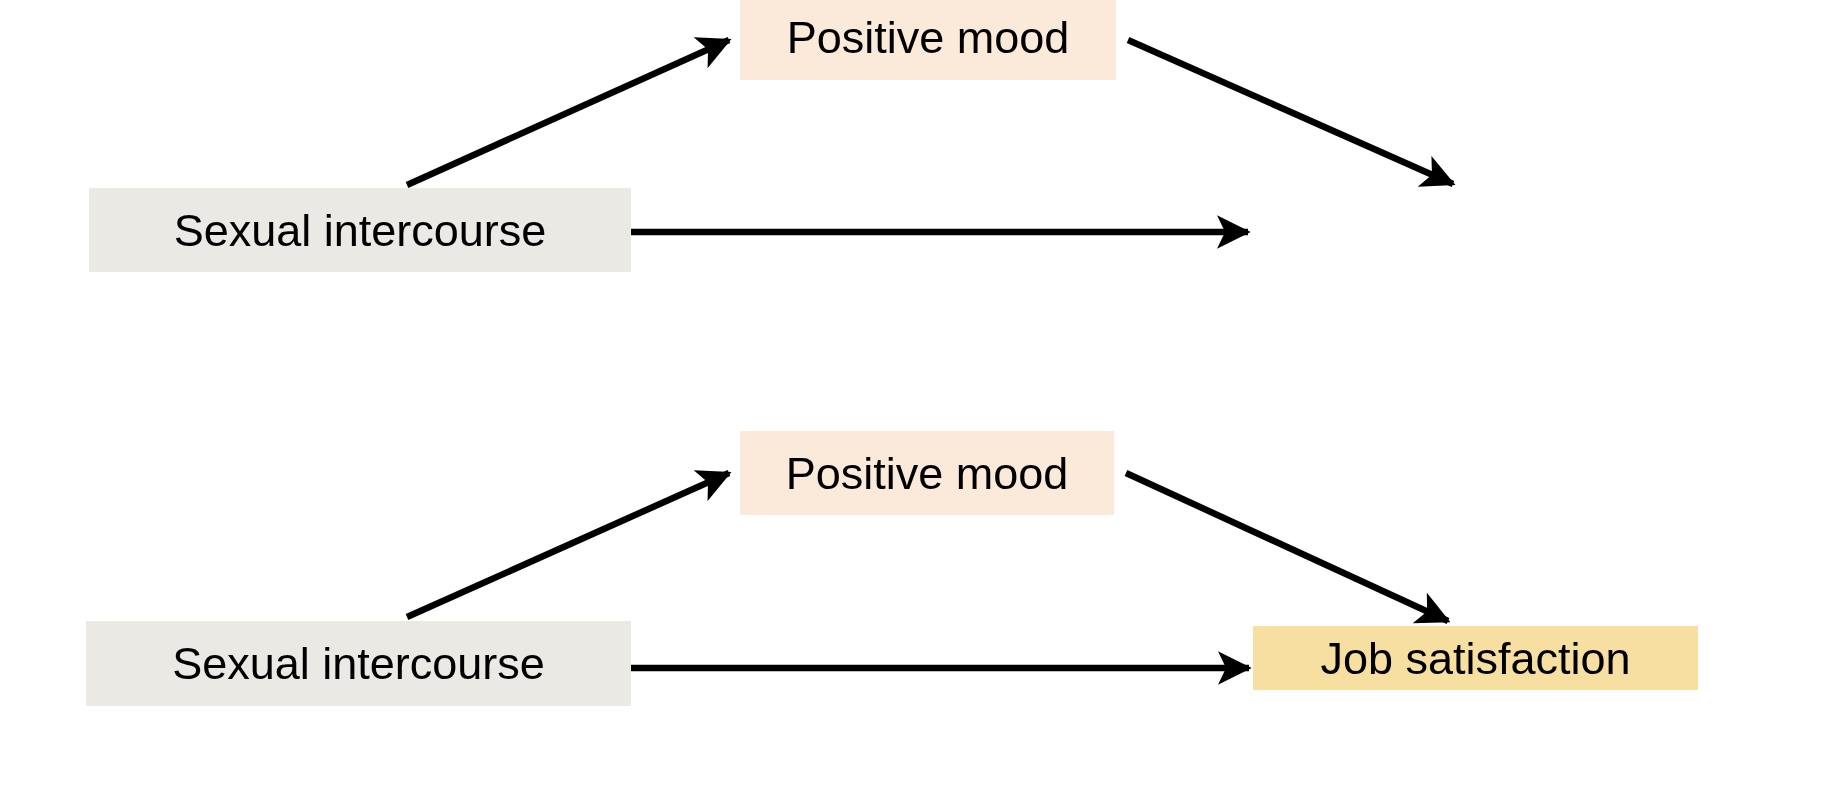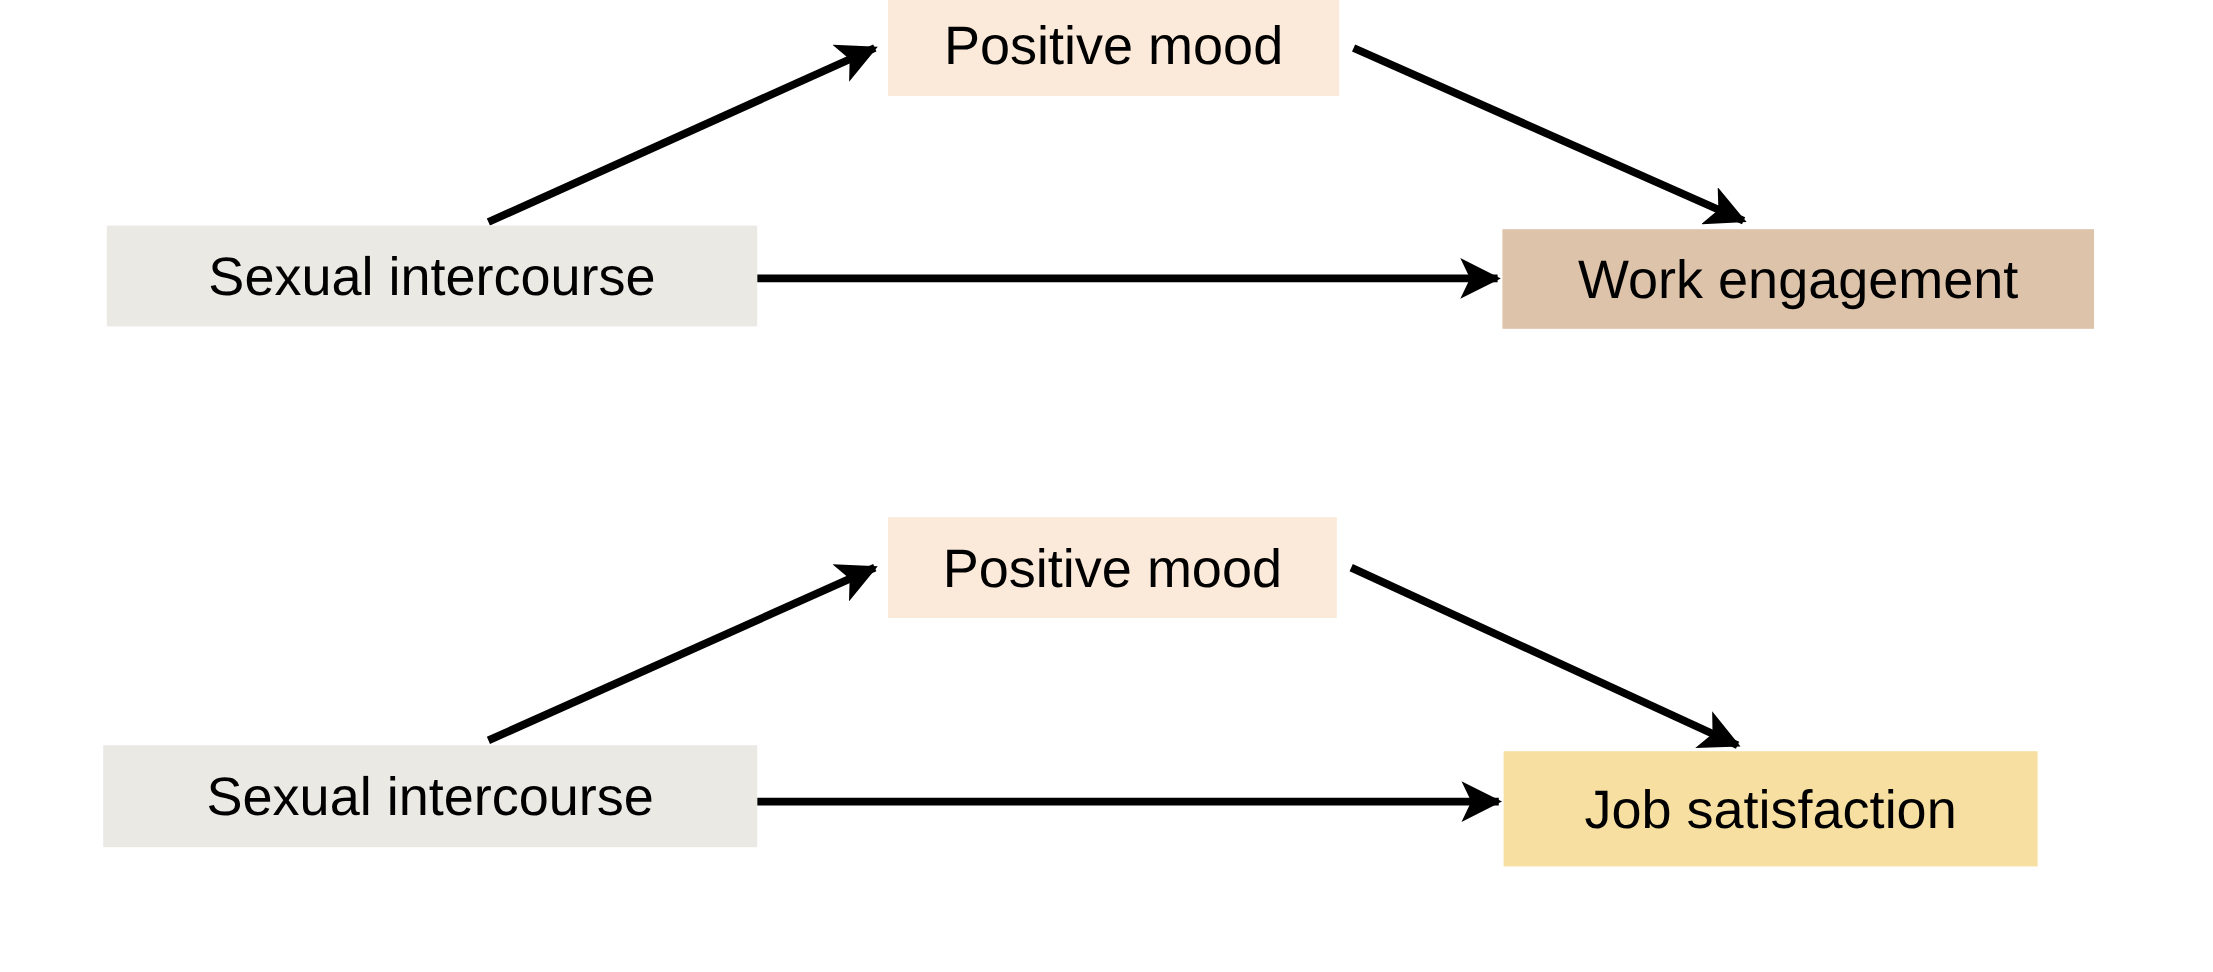--- a/index.html
+++ b/index.html
@@ -50,21 +50,21 @@
   
   #node-pm-bottom {
     left: 692px;  top: 431px;  width: 374px; height: 84px;
     font-size: 45px;
   }
   #node-si-bottom {
     left: 38px;   top: 621px;  width: 545px; height: 85px;
     font-size: 45px;
   }
   #node-js {
-    left: 1205px; top: 626px;  width: 445px; height: 96px;
+    left: 1205px; top: 626px;  width: 445px; height: 64px;
     font-size: 45px;
   }
 </style>
 </head>
 <body style="background: rgb(255, 255, 255);">
 
 <div id="canvas" style="background: rgb(255, 255, 255); margin-left: 48px;">
 
   <svg class="svg-layer" viewBox="0 0 1844 810">
     <defs>
@@ -83,21 +83,20 @@
 
     <line x1="1078" y1="473" x2="1400" y2="621" stroke="#000000" stroke-width="6.5" marker-end="url(#ah)"></line>
 
     <line x1="583" y1="668" x2="1201" y2="668" stroke="#000000" stroke-width="6.5" marker-end="url(#ah)"></line>
   </svg>
 
   <div class="node" id="node-pm-top" style="background-color: rgb(251, 234, 218);">Positive mood</div>
 
   <div class="node" id="node-si-top" style="background-color: rgb(235, 233, 228);">Sexual intercourse</div>
 
-  <div class="node" id="node-we" style="background-color: rgb(221, 195, 170);">Work engagement</div>
 
   <div class="node" id="node-pm-bottom" style="background-color: rgb(251, 234, 218);">Positive mood</div>
 
   <div class="node" id="node-si-bottom" style="background-color: rgb(235, 233, 228);">Sexual intercourse</div>
 
   <div class="node" id="node-js" style="background-color: rgb(247, 223, 161);">Job satisfaction</div>
 
 </div>
 
 </body></html>

